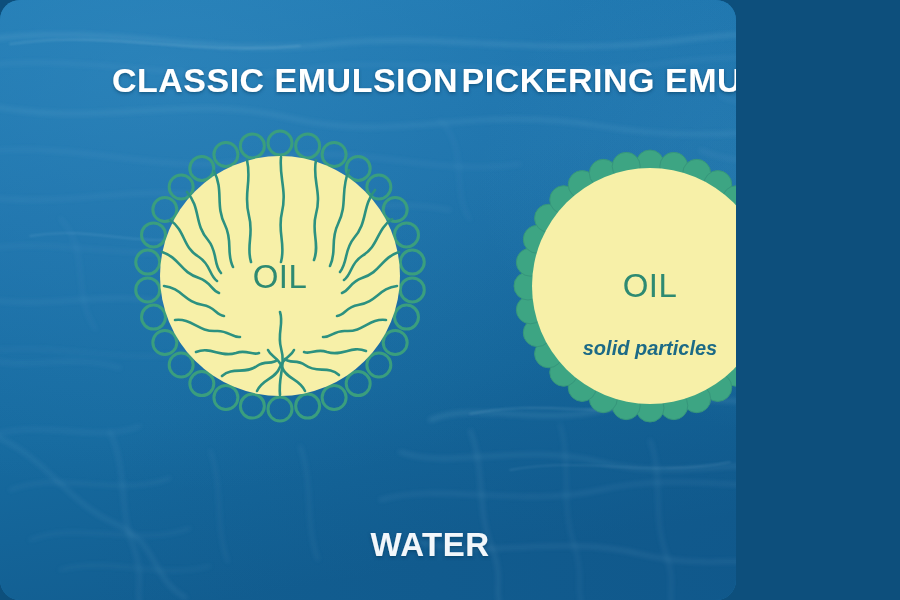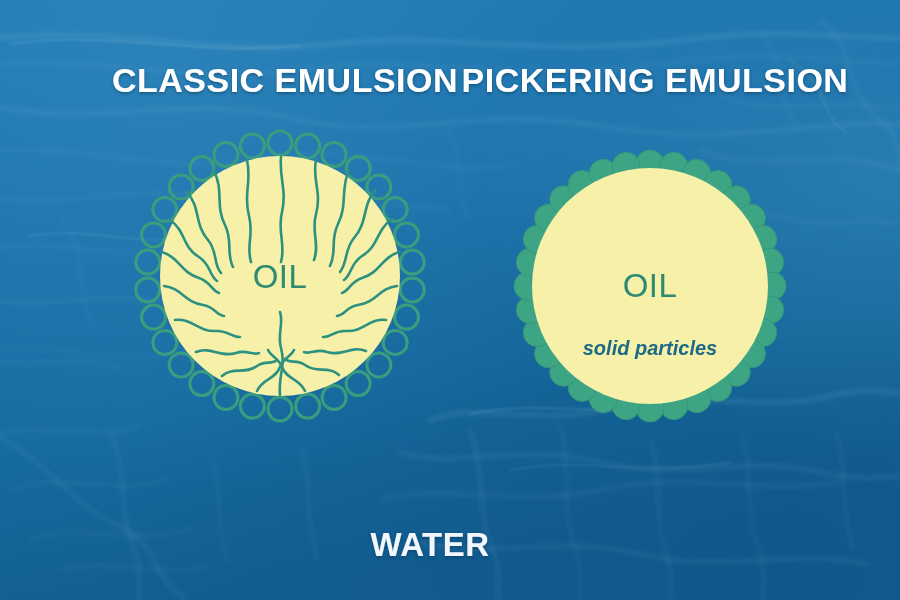--- a/index.html
+++ b/index.html
@@ -3,25 +3,26 @@
 <meta charset="utf-8">
 <title>Emulsion Diagram</title>
 <style>
   html, body {
     margin: 0;
     padding: 0;
     background: #0d4f7c;
   }
   #stage {
     position: relative;
-    width: 900px;
+    width: 736px;
     height: 600px;
     overflow: hidden;
     font-family: "Liberation Sans", sans-serif;
     background: #1a6fa8;
+    border-radius: 20px;
   }
   #water-svg, #figure-svg {
     position: absolute;
     top: 0;
     left: 0;
     width: 900px;
     height: 600px;
   }
   #figure-svg { z-index: 3; }
   #water-svg  { z-index: 1; }

